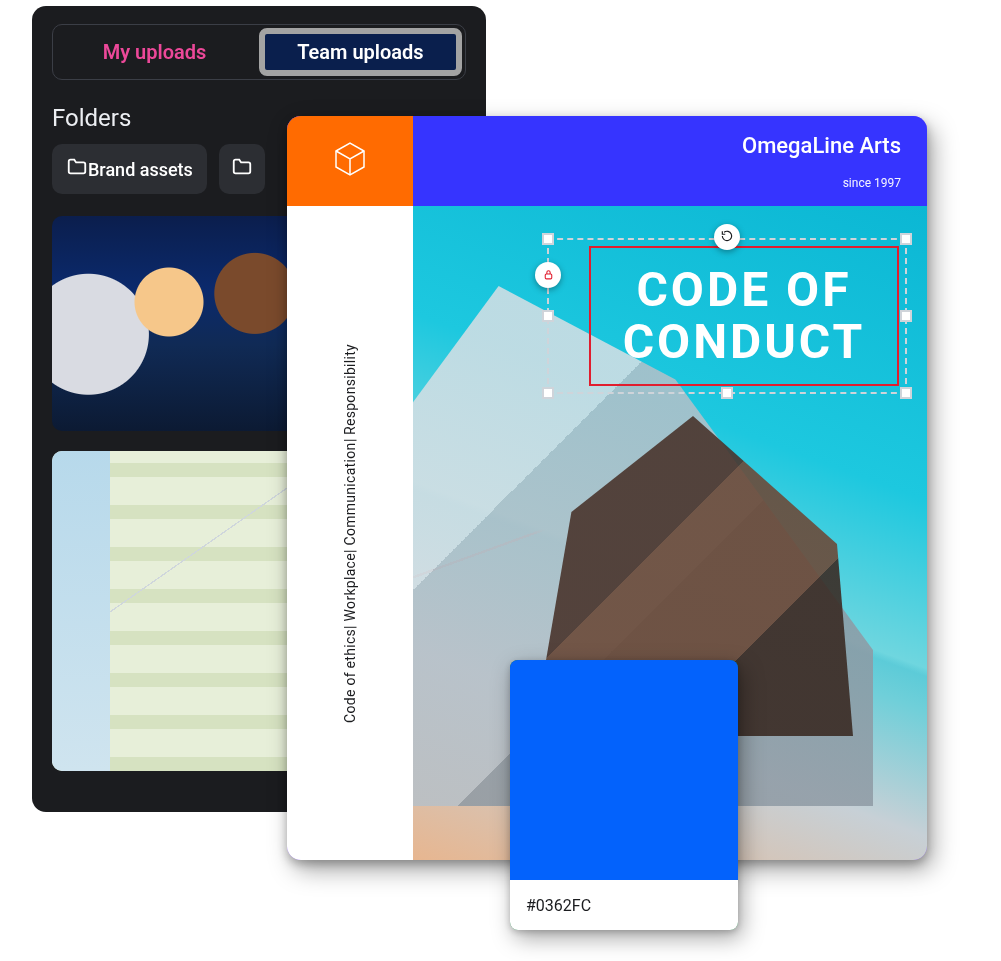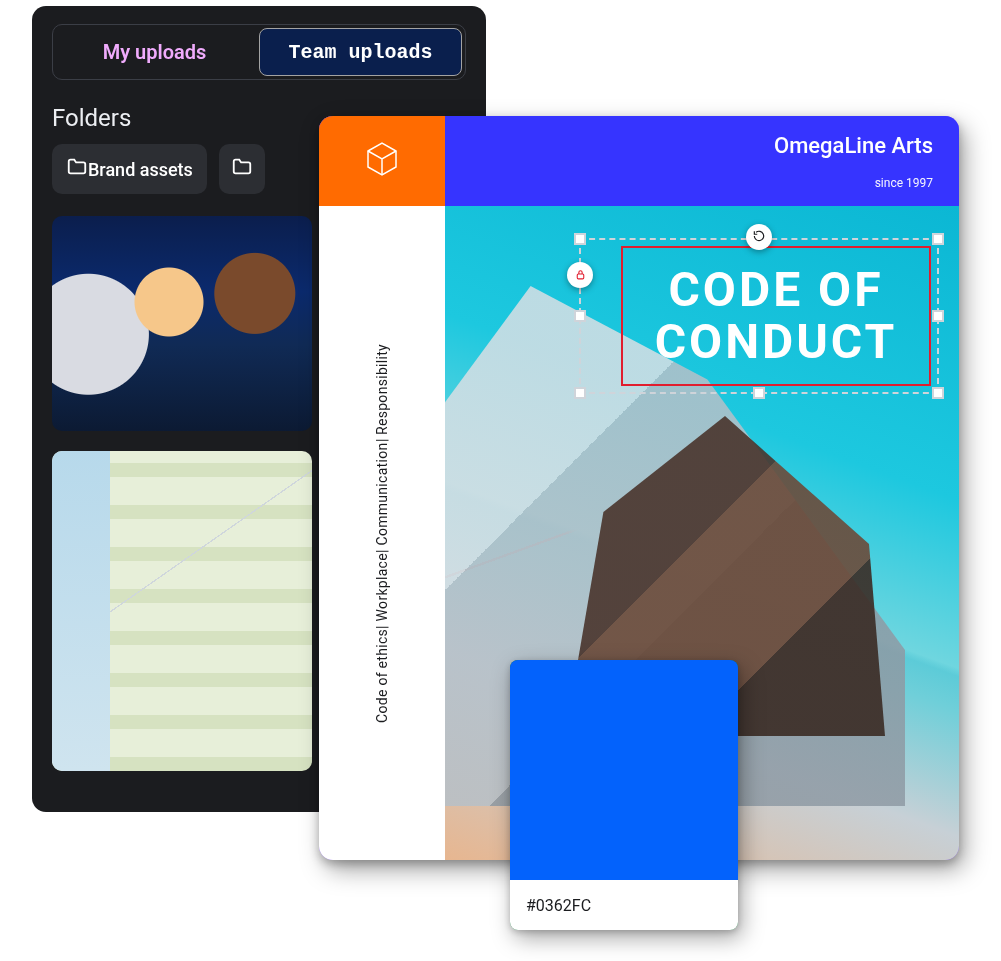--- a/index.html
+++ b/index.html
@@ -40,28 +40,27 @@
   }
   .tab {
     flex: 1 1 50%;
     display: flex;
     align-items: center;
     justify-content: center;
     font-size: 20px;
     font-weight: 600;
     cursor: pointer;
   }
-  .tab.inactive { color: #f0abfc; background: transparent; }
+  .tab.inactive { color: #ec4899; background: transparent; }
   .tab.active {
     color: #fff;
     background: #0a1f4d;
-    border: 1px solid #a3a3a3;
+    border: 6px solid #a3a3a3;
     border-radius: 8px;
     margin: 3px;
-    font-family: Liberation Mono, monospace;
   }
   .section-label {
     margin-top: 24px;
     font-size: 24px;
     font-weight: 400;
     color: #eceef2;
   }
   .folders-row {
     margin-top: 12px;
     display: flex;
@@ -110,21 +109,21 @@
     content:"";
     position:absolute;
     left:0; top:0;
     width: 58px; height: 100%;
     background: linear-gradient(180deg,#b7d9eb 0%, #cfe4ef 100%);
   }
 
   
   .doc-card {
     position: absolute;
-    left: 319px;
+    left: 287px;
     top: 116px;
     width: 640px;
     height: 744px;
     border-radius: 14px;
     overflow: hidden;
     box-shadow: 6px 10px 24px rgba(0,0,0,0.35), 0 4px 10px rgba(0,0,0,0.25);
     background: #8b5cf6;
   }
   .doc-banner {
     height: 90px;

